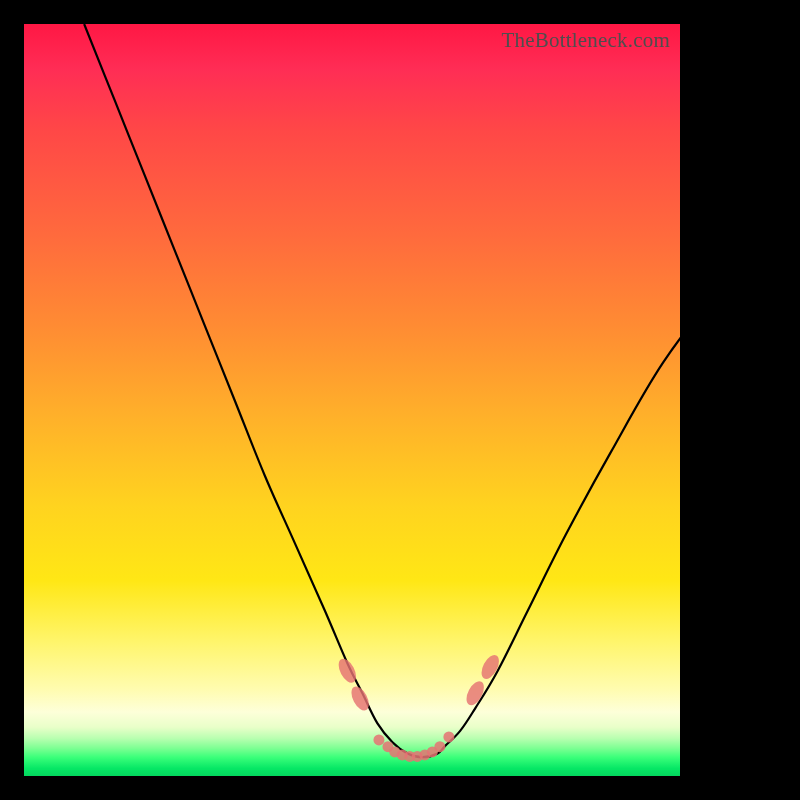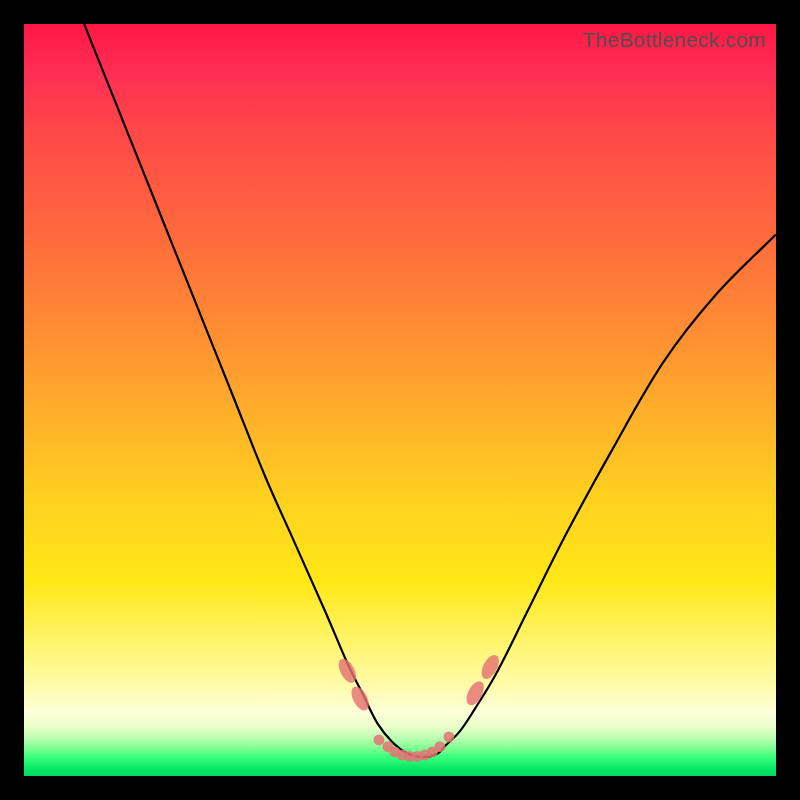--- a/index.html
+++ b/index.html
@@ -16,21 +16,21 @@
     left: 0;
     top: 0;
     width: 800px;
     height: 800px;
     background: #000;
   }
   .plot-area {
     position: absolute;
     left: 24px;
     top: 24px;
-    width: 752px;
+    width: 656px;
     height: 752px;
     
     background: linear-gradient(
       to bottom,
       #ff1744 0%,
       #ff2d55 6%,
       #ff4747 14%,
       #ff6a3d 28%,
       #ff8b33 40%,
       #ffb02a 52%,
@@ -40,20 +40,21 @@
       #fffcb0 88.5%,
       #fdffd9 91.5%,
       #e9ffc9 93.5%,
       #b8ffb0 95%,
       #7dff93 96.3%,
       #3bff7a 97.5%,
       #06e765 99%,
       #04d65e 100%
     );
     overflow: hidden;
+    font-family: Liberation Serif, serif;
   }
   .attribution {
     position: absolute;
     top: 4px;
     right: 10px;
     color: #4e4e4e;
     font-size: 21px;
     font-weight: 400;
     letter-spacing: 0.2px;
   }

